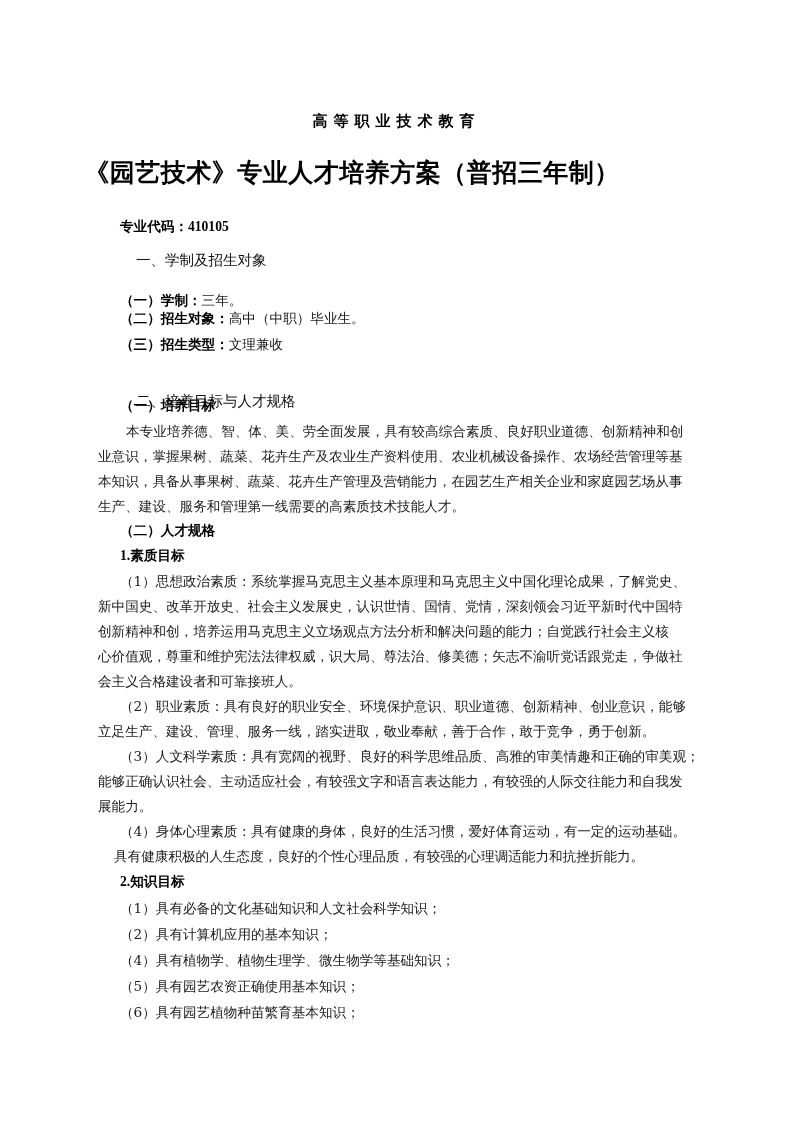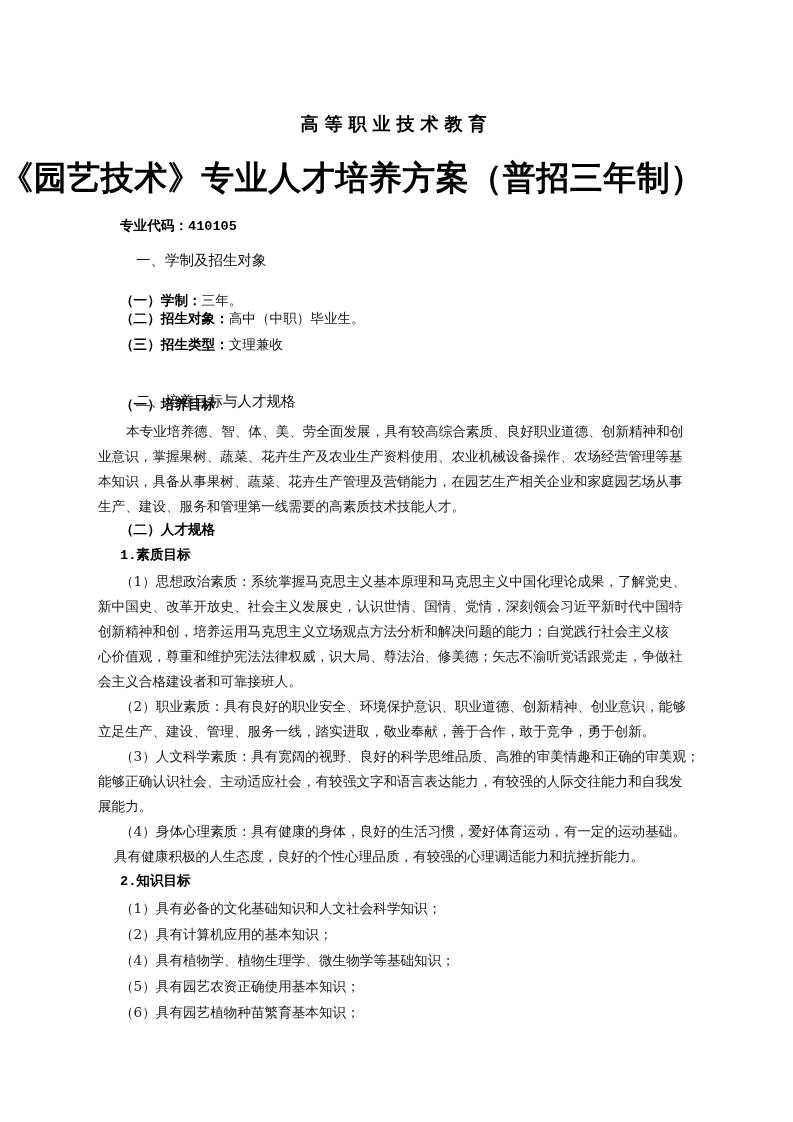--- a/index.html
+++ b/index.html
@@ -1,23 +1,23 @@
 <!DOCTYPE html>
 <html><head>
 <meta charset="utf-8">
 <style>
   html, body { margin:0; padding:0; background:#ffffff; }
   body { width:793px; height:1122px; position:relative; overflow:hidden;
          font-family:"DejaVu Serif","Liberation Serif",serif; color:#1a1a1a; }
   .t1 { position:absolute; top:112px; left:0; width:793px; text-align:center;
-        font-family:"DejaVu Sans",sans-serif; font-weight:bold; font-size:18px; letter-spacing:6px; color:#000; }
+        font-family:"DejaVu Sans",sans-serif; font-weight:bold; font-size:15px; letter-spacing:6px; color:#000; }
   .t2 { position:absolute; top:156px; left:0; width:704px; text-align:center;
-        font-family:Liberation Mono, monospace; font-weight:bold; font-size:33px; letter-spacing:0.5px; color:#000; }
+        font-family:Liberation Mono, monospace; font-weight:bold; font-size:25px; letter-spacing:0.5px; color:#000; }
   .ln { position:absolute; left:98px; white-space:nowrap; font-size:13.6px; line-height:20px; }
-  .b { font-family:Liberation Mono, monospace; font-weight:bold; color:#000;text-align:right; }
+  .b { font-family:Liberation Serif, serif; font-weight:bold; color:#000;text-align:right; }
   .h1 { font-family:"DejaVu Sans",sans-serif; font-size:14.5px; color:#111; left:136px; }
   .sub { left:120px; }
 </style>
 </head>
 <body>
 
 <div>
   <div class="t1">高等职业技术教育</div>
   <div class="t2">《园艺技术》专业人才培养方案（普招三年制）</div>
 

